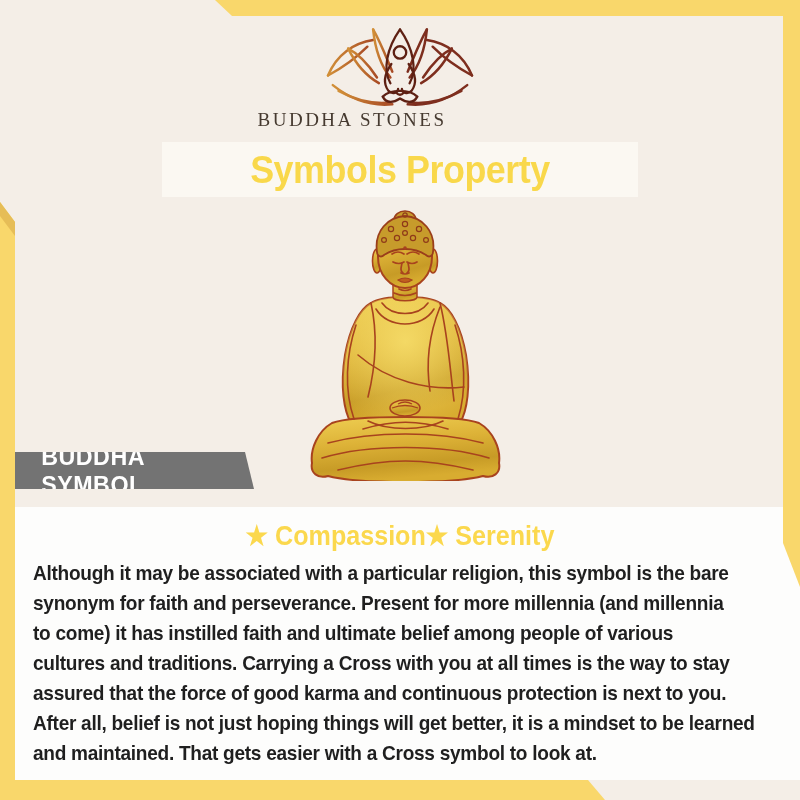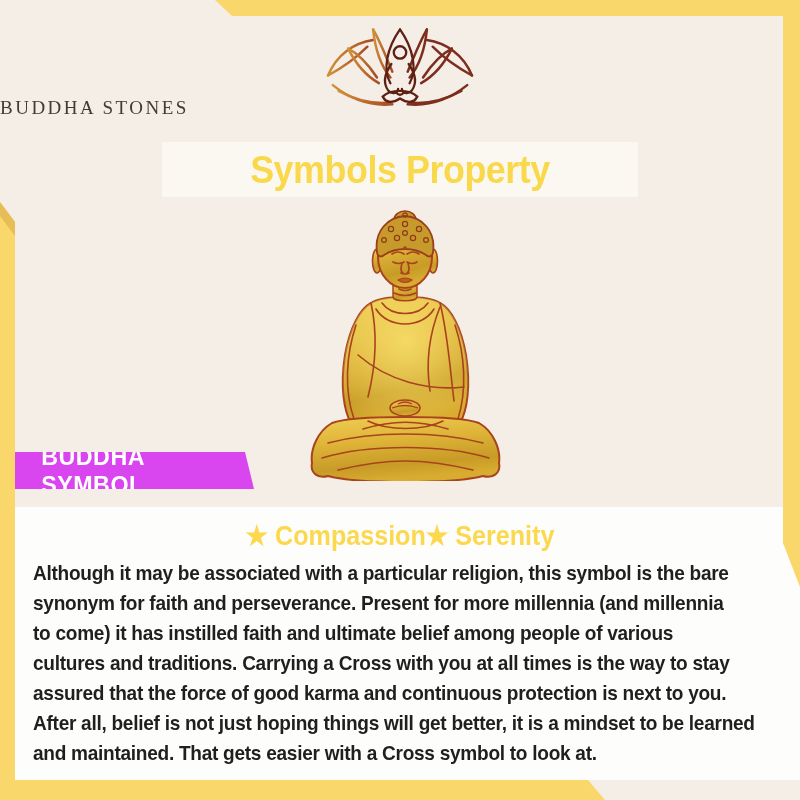--- a/index.html
+++ b/index.html
@@ -19,31 +19,31 @@
   .acc-left-fold{position:absolute;left:0;top:202px;width:15px;height:34px;
     background:#E6BD57;
     clip-path:polygon(0 0,15px 20px,15px 34px,0 14px);}
   .acc-bottom{left:0;top:780px;width:605px;height:20px;
     clip-path:polygon(0 0,588px 0,100% 100%,0 100%);}
   
   .panel-white{position:absolute;left:0;top:507px;width:800px;height:273px;background:#FDFDFC;}
   .title-box{position:absolute;left:162px;top:142px;width:476px;height:55px;background:#FBF8F2;}
   
   .logo{position:absolute;left:310px;top:16px;width:180px;height:96px;}
-  .brand{position:absolute;left:0;top:95px;width:704px;
+  .brand{position:absolute;left:0;top:107px;width:704px;text-align:center;
     font-family:"Liberation Serif","DejaVu Serif",serif;
     font-size:19px;letter-spacing:2.5px;color:#463A30;line-height:26px;}
   .main-title{position:absolute;left:0;top:145px;width:800px;text-align:center;
     font-size:39px;font-weight:700;color:#F9D84B;line-height:50px;
     transform:scaleX(0.92);transform-origin:50% 0;letter-spacing:-0.5px;}
   
   .statue{position:absolute;left:298px;top:205px;width:215px;height:276px;}
   
   .banner{position:absolute;left:15px;top:452px;width:239px;height:37px;
-    background:#d946ef;clip-path:polygon(0 0,230px 0,239px 37px,0 37px);
+    background:#737373;clip-path:polygon(0 0,230px 0,239px 37px,0 37px);
     display:flex;align-items:center;}
   .banner span{padding-left:27px;color:#FFFFFF;font-size:24px;font-weight:700;
     letter-spacing:0.5px;transform:scaleX(0.97);transform-origin:0 50%;}
   
   .traits{position:absolute;left:0;top:519px;width:800px;text-align:center;
     font-size:27px;font-weight:700;color:#FBD84D;line-height:34px;
     transform:scaleX(0.93);transform-origin:50% 0;}
   .body-text{position:absolute;left:33px;top:558px;width:760px;
     color:#1F1F1F;font-size:20.5px;font-weight:700;letter-spacing:-0.3px;
     transform:scaleX(0.93);transform-origin:0 0;}

